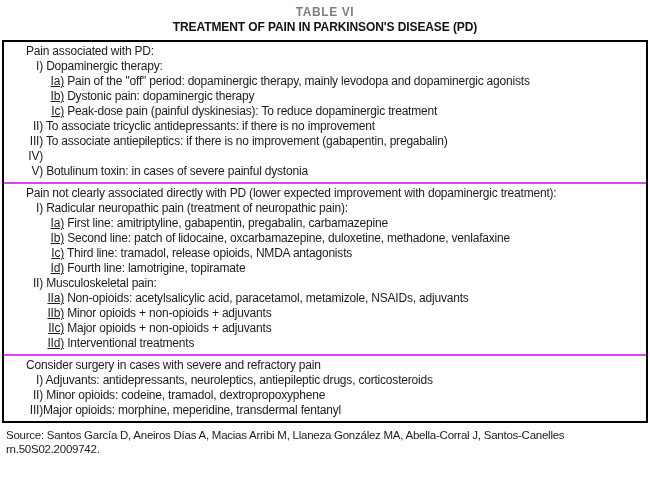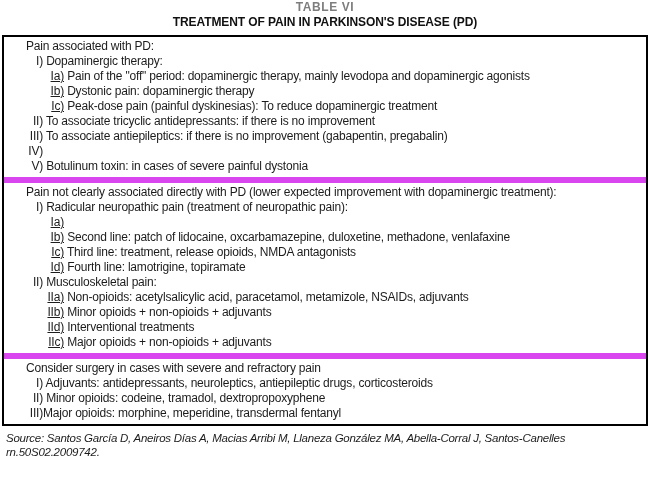--- a/index.html
+++ b/index.html
@@ -3,46 +3,46 @@
 <meta charset="utf-8">
 <style>
   html,body{margin:0;padding:0;}
   body{
     width:650px;height:479px;
     background:#ffffff;
     font-family:"Liberation Sans",sans-serif;
     color:#1c1c1c;
     overflow:hidden;
   }
-  .header{text-align:center;}
+  .header{text-align:center;padding-top:5px;}
   .table-number{
     color:#7d7d7d;font-weight:bold;font-size:12px;
     letter-spacing:0.6px;line-height:14px;
   }
   .table-title{
     color:#111111;font-weight:bold;font-size:12px;
     letter-spacing:-0.1px;line-height:15px;margin-top:1px;
   }
   .box{
     margin:5px 2px 0 2px;
     border:2px solid #000000;
   }
   .section{padding:2px 6px 3px 22px;font-size:12px;}
-  .section + .section{border-top:6px solid #d946ef;}
+  .section + .section{border-top:2px solid #d946ef;}
   .row{display:flex;line-height:15px;letter-spacing:-0.2px;}
   .num{flex:none;text-align:right;white-space:pre;}
   .lvl0 .num{width:0;}
   .lvl1 .num{width:17px;}
   .lvl2 .num{width:38px;text-decoration:underline;}
   .txt{white-space:pre;}
   .source{
     margin:6px 4px 0 6px;
     font-size:11.5px;line-height:13.5px;letter-spacing:-0.25px;
   }
-  .src-line{white-space:pre;font-style:italic;}
+  .src-line{white-space:pre;}
 </style>
 </head>
 <body>
 
 <div class="page">
 
   <div class="header">
     <div class="table-number">TABLE VI</div>
     <div class="table-title">TREATMENT OF PAIN IN PARKINSON'S DISEASE (PD)</div>
   </div>
@@ -89,52 +89,53 @@
         <div class="row lvl0">
           <span class="num"></span>
           <span class="txt">Pain not clearly associated directly with PD (lower expected improvement with dopaminergic treatment):</span>
         </div>
         <div class="row lvl1">
           <span class="num">I)</span>
           <span class="txt"> Radicular neuropathic pain (treatment of neuropathic pain):</span>
         </div>
         <div class="row lvl2">
           <span class="num">Ia)</span>
+          <span class="txt"> First line: amitriptyline, gabapentin, pregabalin, carbamazepine</span>
         </div>
         <div class="row lvl2">
           <span class="num">Ib)</span>
           <span class="txt"> Second line: patch of lidocaine, oxcarbamazepine, duloxetine, methadone, venlafaxine</span>
         </div>
         <div class="row lvl2">
           <span class="num">Ic)</span>
-          <span class="txt"> Third line: treatment, release opioids, NMDA antagonists</span>
+          <span class="txt"> Third line: tramadol, release opioids, NMDA antagonists</span>
         </div>
         <div class="row lvl2">
           <span class="num">Id)</span>
           <span class="txt"> Fourth line: lamotrigine, topiramate</span>
         </div>
         <div class="row lvl1">
           <span class="num">II)</span>
           <span class="txt"> Musculoskeletal pain:</span>
         </div>
         <div class="row lvl2">
           <span class="num">IIa)</span>
           <span class="txt"> Non-opioids: acetylsalicylic acid, paracetamol, metamizole, NSAIDs, adjuvants</span>
         </div>
         <div class="row lvl2">
           <span class="num">IIb)</span>
           <span class="txt"> Minor opioids + non-opioids + adjuvants</span>
         </div>
         <div class="row lvl2">
+          <span class="num">IIc)</span>
+          <span class="txt"> Major opioids + non-opioids + adjuvants</span>
+        </div>
+        <div class="row lvl2">
           <span class="num">IId)</span>
           <span class="txt"> Interventional treatments</span>
-        </div>
-        <div class="row lvl2">
-          <span class="num">IIc)</span>
-          <span class="txt"> Major opioids + non-opioids + adjuvants</span>
         </div>
       </div>
       <div class="section">
         <div class="row lvl0">
           <span class="num"></span>
           <span class="txt">Consider surgery in cases with severe and refractory pain</span>
         </div>
         <div class="row lvl1">
           <span class="num">I)</span>
           <span class="txt"> Adjuvants: antidepressants, neuroleptics, antiepileptic drugs, corticosteroids</span>

